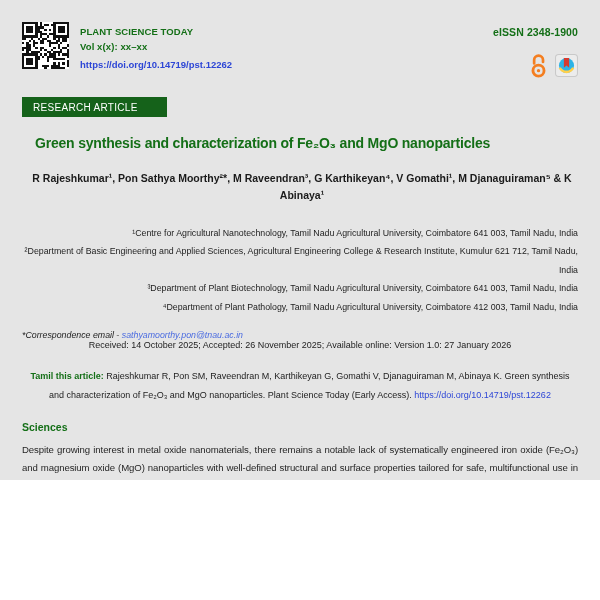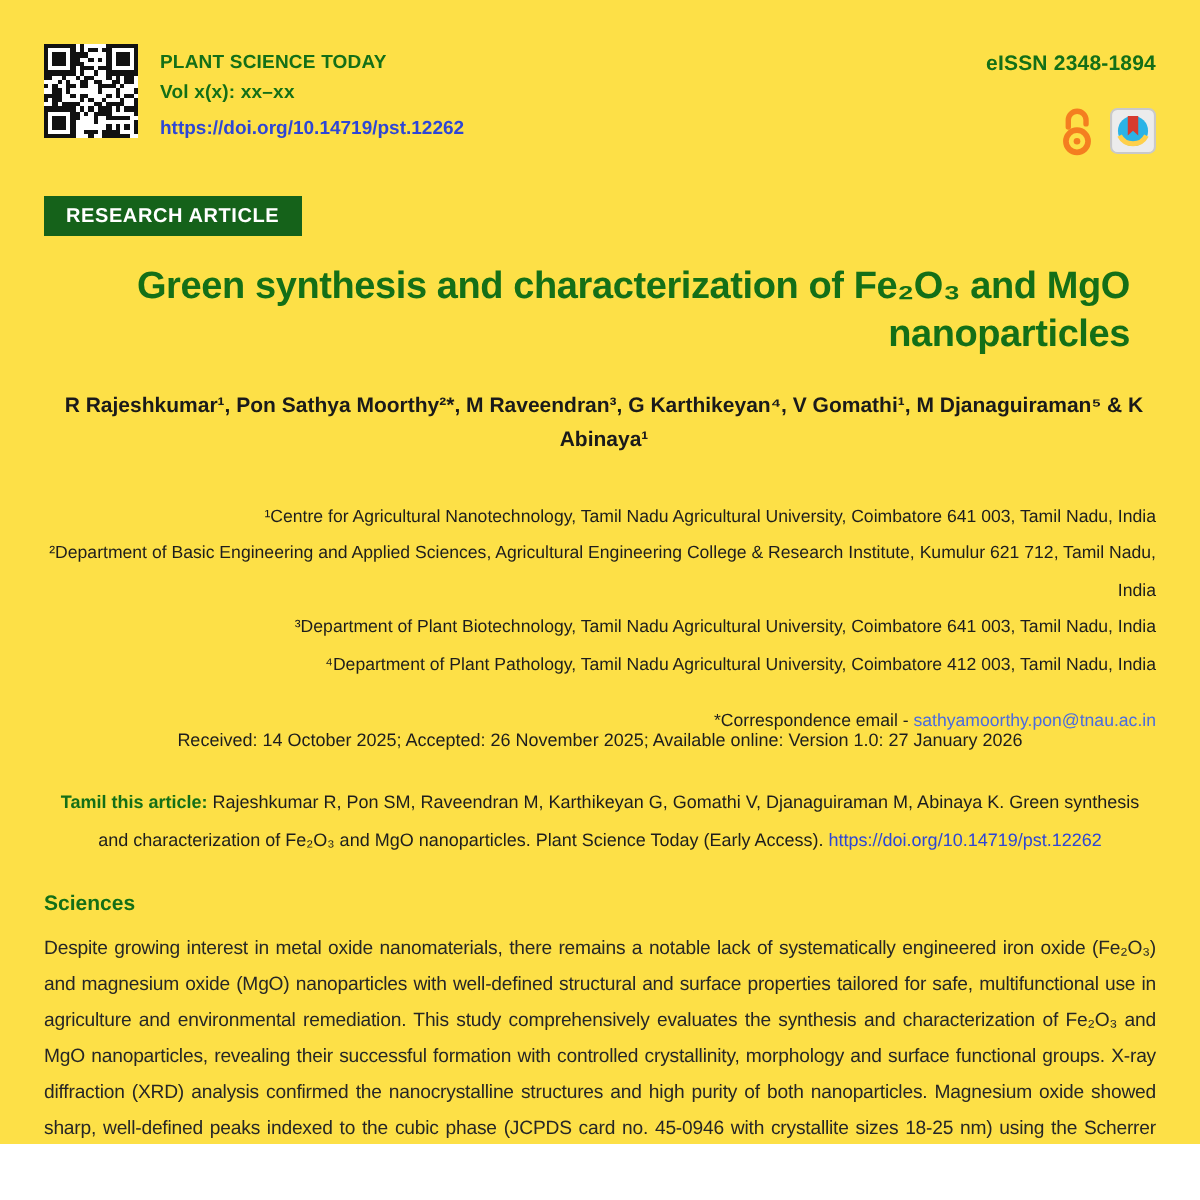--- a/index.html
+++ b/index.html
@@ -5,47 +5,47 @@
   :root{
     --green:#146f17;
     --badge:#15621a;
     --link:#2d46d6;
     --email:#4a6be0;
     --ink:#231f20;
   }
   *{box-sizing:border-box;}
   html,body{margin:0;padding:0;background:#fff;}
   body{font-family:"Liberation Sans",sans-serif;color:var(--ink);}
-  .page{position:relative;width:600px;height:572px;background:#fde047;overflow:hidden;}
+  .page{position:relative;width:600px;height:480px;background:#e5e5e5;overflow:hidden;}
   .inner{padding:22px 22px 0 22px;}
 
   
   .hdr{display:flex;align-items:flex-start;}
   .qr{width:47px;height:47px;display:grid;grid-template-columns:repeat(21,1fr);grid-template-rows:repeat(21,1fr);background:#fff;flex:0 0 auto;}
   .qr i{display:block;}
   .qr .d{background:#111;}
   .hdr-text{margin-left:11px;padding-top:2px;}
   .hdr-line{font-weight:bold;font-size:9.5px;line-height:15px;color:var(--green);letter-spacing:.1px;}
   .hdr-doi{font-weight:bold;font-size:9.5px;line-height:15px;color:var(--link);cursor:pointer;text-decoration:none;}
   .hdr-right{margin-left:auto;text-align:right;}
   .eissn{font-weight:bold;font-size:10.5px;color:var(--green);margin-top:4px;letter-spacing:.1px;}
   .icon-row{display:flex;gap:7px;justify-content:flex-end;align-items:center;margin-top:15px;}
   .oa-icon,.cm-icon{cursor:pointer;}
 
   
-  .badge{display:inline-block;margin-top:15px;background:var(--badge);color:#fff;font-weight:bold;font-size:10px;letter-spacing:.3px;padding:5px 11px 4px 11px;}
+  .badge{display:inline-block;margin-top:15px;background:var(--badge);color:#fff;font-weight:normal;font-size:10px;letter-spacing:.3px;padding:5px 29px 4px 11px;}
 
   
-  .title{margin:14px auto 0 auto;width:530px;text-align:right;color:var(--green);font-weight:bold;font-size:19px;line-height:24px;letter-spacing:-.2px;}
+  .title{margin:14px auto 0 auto;width:530px;text-align:left;color:var(--green);font-weight:bold;font-size:14px;line-height:24px;letter-spacing:-.2px;}
   .authors{margin:15px auto 0 auto;width:560px;text-align:center;font-weight:bold;font-size:10.5px;line-height:17px;color:#1a1a1a;}
 
   
   .affils{margin-top:20px;text-align:right;font-size:8.8px;line-height:18.4px;color:#1d1d1d;}
 
-  .corr{margin-top:14px;text-align:right;font-size:8.8px;color:#1d1d1d;}
+  .corr{margin-top:14px;text-align:left;font-size:8.8px;color:#1d1d1d;font-style:italic;}
   .corr a{color:var(--email);cursor:pointer;text-decoration:none;}
   .dates{margin-top:0;text-align:center;font-size:9px;color:#1d1d1d;}
 
   .cite{margin:17px auto 0 auto;width:556px;text-align:center;font-size:9px;line-height:19px;color:#1d1d1d;}
   .cite .cite-label{color:var(--green);font-weight:bold;}
   .cite a{color:var(--link);cursor:pointer;text-decoration:none;}
 
   .abs-h{margin-top:16px;font-size:10.5px;font-weight:bold;color:var(--green);}
   .abs-t{margin-top:8px;text-align:justify;font-size:9.6px;line-height:18px;letter-spacing:-.1px;color:#262626;}
 </style>
@@ -499,21 +499,21 @@
           <i class="d"></i>
           <i class=""></i>
           <i class=""></i>
         </div>
       <div class="hdr-text">
         <div class="hdr-line">PLANT SCIENCE TODAY</div>
         <div class="hdr-line">Vol x(x): xx–xx</div>
         <a class="hdr-doi">https://doi.org/10.14719/pst.12262</a>
       </div>
       <div class="hdr-right">
-        <div class="eissn">eISSN 2348-1894</div>
+        <div class="eissn">eISSN 2348-1900</div>
         <div class="icon-row">
           <span class="oa-icon">
             <svg width="19" height="25" viewBox="0 0 24 31">
               <path d="M6.5 13 V8.6 a5.6 5.6 0 0 1 11.2 0 V11" fill="none" stroke="#f47e20" stroke-width="3.4" stroke-linecap="round"></path>
               <circle cx="12" cy="22" r="7" fill="none" stroke="#f47e20" stroke-width="3.6"></circle>
               <circle cx="12" cy="22" r="2.1" fill="#f47e20"></circle>
             </svg>
           </span>
           <span class="cm-icon">
             <svg width="23" height="23" viewBox="0 0 22 22">

